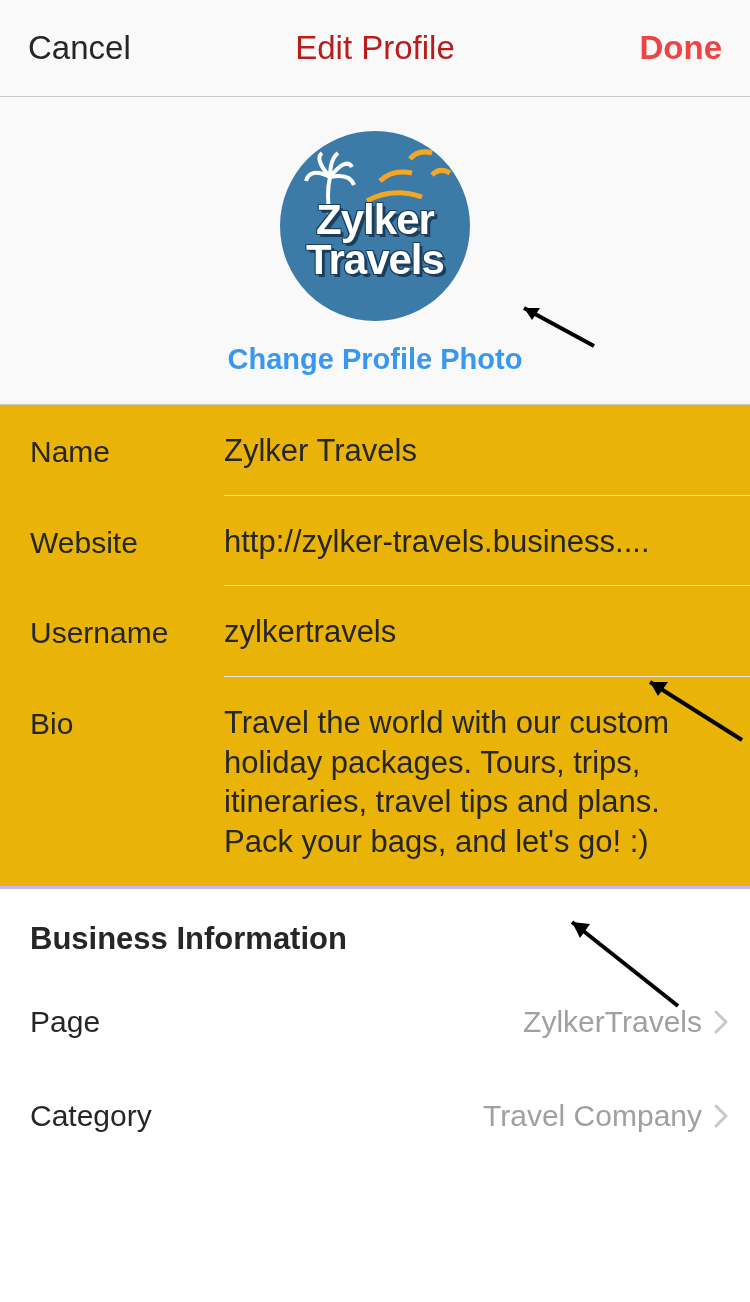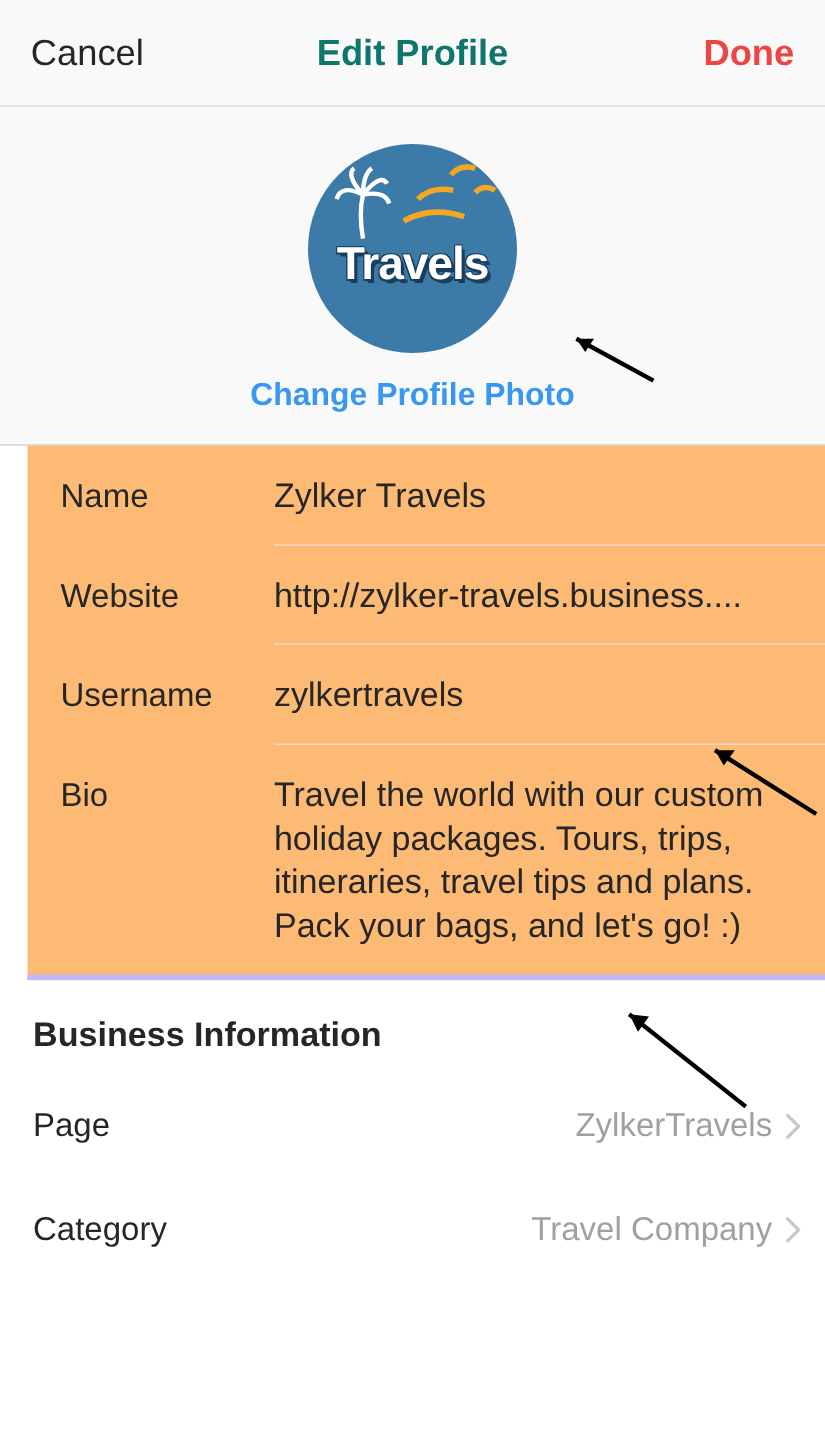--- a/index.html
+++ b/index.html
@@ -24,22 +24,22 @@
       justify-content: space-between;
       padding: 0 28px;
     }
     .header-cancel {
       font-size: 33px;
       color: #262626;
       font-weight: 400;
     }
     .header-title {
       font-size: 33px;
-      color: #0f766e;
-      font-weight: 700;
+      color: #b91c1c;
+      font-weight: 400;
       position: absolute;
       left: 50%;
       transform: translateX(-50%);
     }
     .header-done {
       font-size: 33px;
       color: #ef4444;
       font-weight: 600;
     }
     .photo-section {
@@ -90,23 +90,22 @@
       height: 70px;
       z-index: 1;
     }
     .change-photo {
       margin-top: 22px;
       font-size: 29px;
       color: #3897f0;
       font-weight: 600;
     }
     .form-section {
-      background: #fdba74;
-      border-bottom: 5px solid #c4b5fd;
-      margin-left: 25px;
+      background: #eab308;
+      border-bottom: 3px solid #c4b5fd;
     }
     .form-row {
       display: flex;
       align-items: flex-start;
       padding: 26px 0 0 30px;
     }
     .form-label {
       width: 194px;
       flex-shrink: 0;
       font-size: 30px;
@@ -188,20 +187,21 @@
       <path d="M30 28 Q 50 24 54 36" stroke="#ffffff" stroke-width="4" fill="none"></path>
       <path d="M30 28 Q 30 10 38 4" stroke="#ffffff" stroke-width="4" fill="none"></path>
     </svg>
     <svg class="sun-rays" viewBox="0 0 90 70">
       <path d="M5 62 Q 30 48 60 58" stroke="#f5a623" stroke-width="5" fill="none"></path>
       <path d="M18 42 Q 30 30 50 34" stroke="#f5a623" stroke-width="5" fill="none"></path>
       <path d="M48 20 Q 56 10 70 14" stroke="#f5a623" stroke-width="5" fill="none"></path>
       <path d="M70 36 Q 78 28 88 34" stroke="#f5a623" stroke-width="5" fill="none"></path>
     </svg>
     <div class="avatar-text">
+      <div>Zylker</div>
       <div>Travels</div>
     </div>
   </div>
   <div class="change-photo">Change Profile Photo</div>
 </div>
 
 <div class="form-section">
   <div class="form-row">
     <div class="form-label">Name</div>
     <div class="form-value-wrap">

